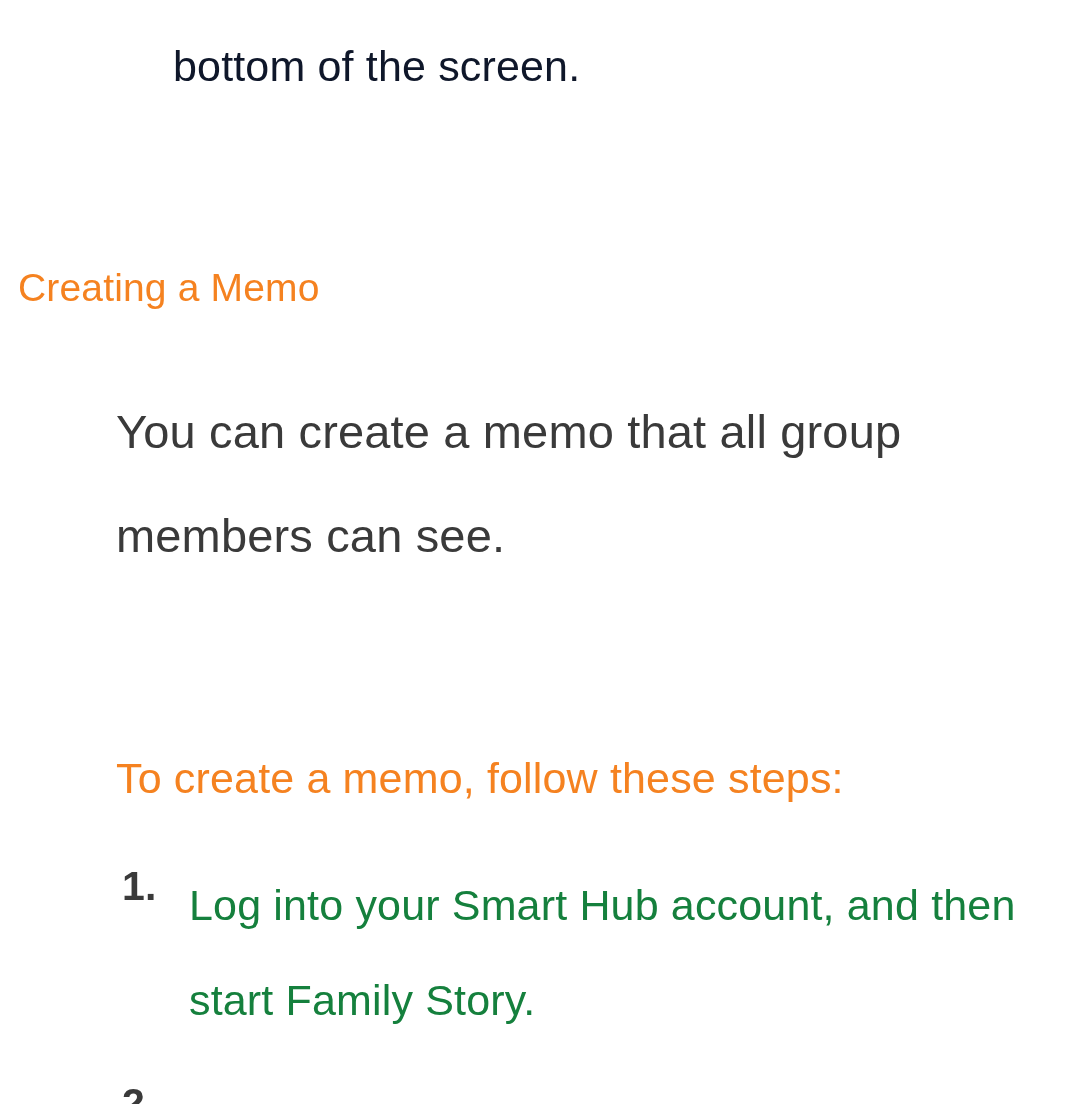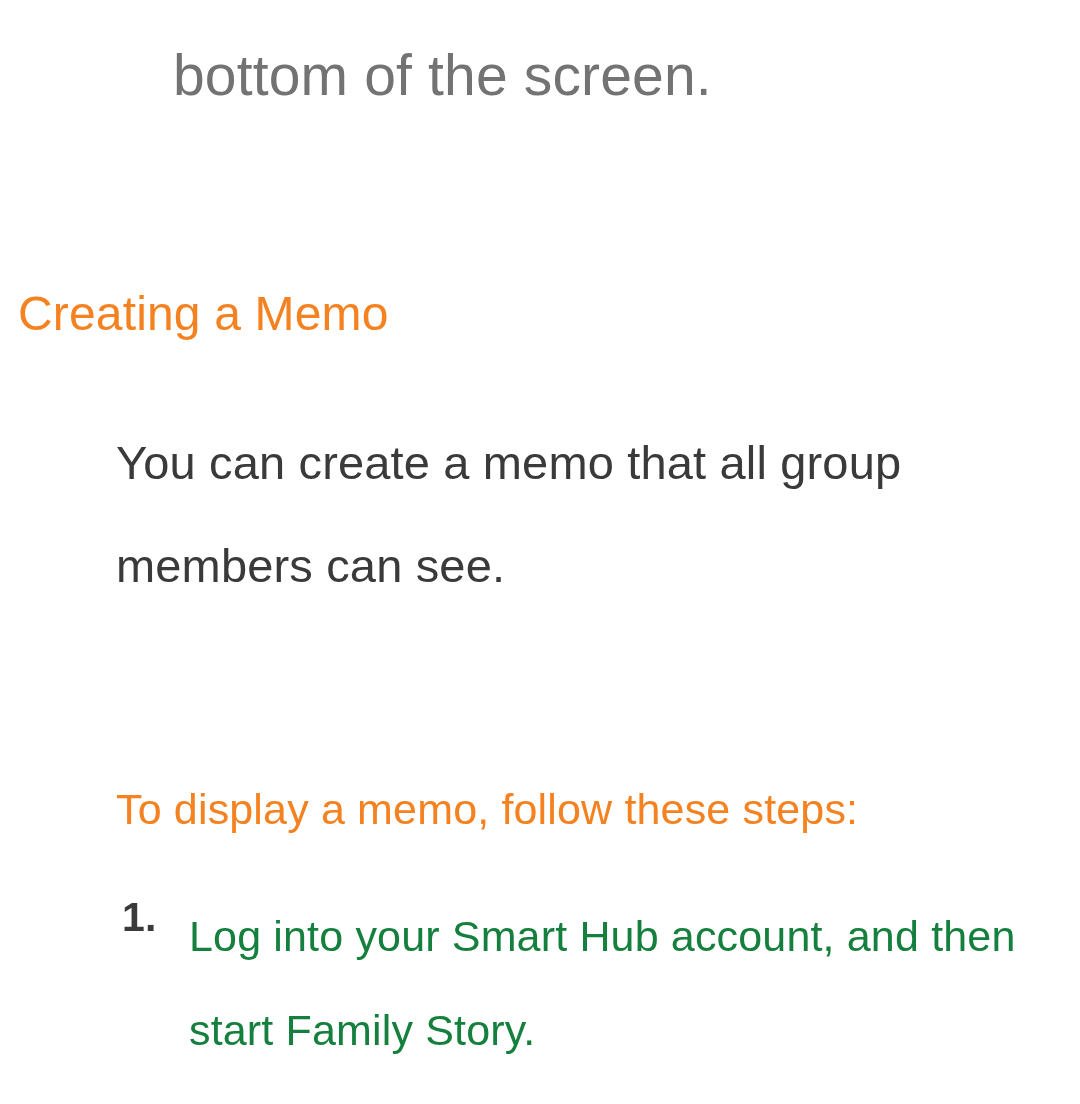--- a/index.html
+++ b/index.html
@@ -11,28 +11,28 @@
       background: #ffffff;
       font-family: Arial, Helvetica, sans-serif;
       width: 1080px;
       height: 1104px;
       padding: 0;
       color: #3a3a3a;
       font-weight: 400;
       letter-spacing: 0.01em;
     }
     .fragment-line {
-      font-size: 57px;
+      font-size: 43px;
       line-height: 1.4;
-      color: #737373;
+      color: #0f172a;
       margin-left: 173px;
       margin-top: 36px;
     }
     .section-heading {
-      font-size: 48px;
+      font-size: 39px;
       color: #f58220;
       margin-top: 170px;
       margin-left: 18px;
       font-weight: 400;
     }
     .section-intro {
       font-size: 47px;
       color: #3a3a3a;
       margin-top: 70px;
       margin-left: 116px;
@@ -74,21 +74,21 @@
   </style>
 </head>
 <body>
 
 <div class="fragment-line">bottom of the screen.</div>
 
 <div class="section-heading">Creating a Memo</div>
 
 <div class="section-intro">You can create a memo that all group members can see.</div>
 
-<div class="subheading">To display a memo, follow these steps:</div>
+<div class="subheading">To create a memo, follow these steps:</div>
 
 <div class="steps">
   <div class="step">
     <div class="step-number">1.</div>
     <div class="step-text">Log into your Smart Hub account, and then start Family Story.</div>
   </div>
   <div class="step">
     <div class="step-number">2.</div>
     <div class="step-text">Highlight and select the "create memo" display on the right side of</div>
   </div>

